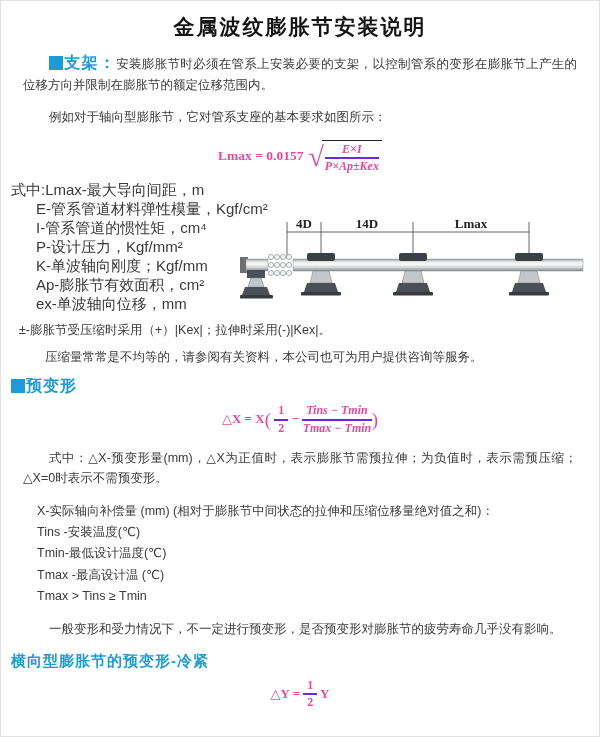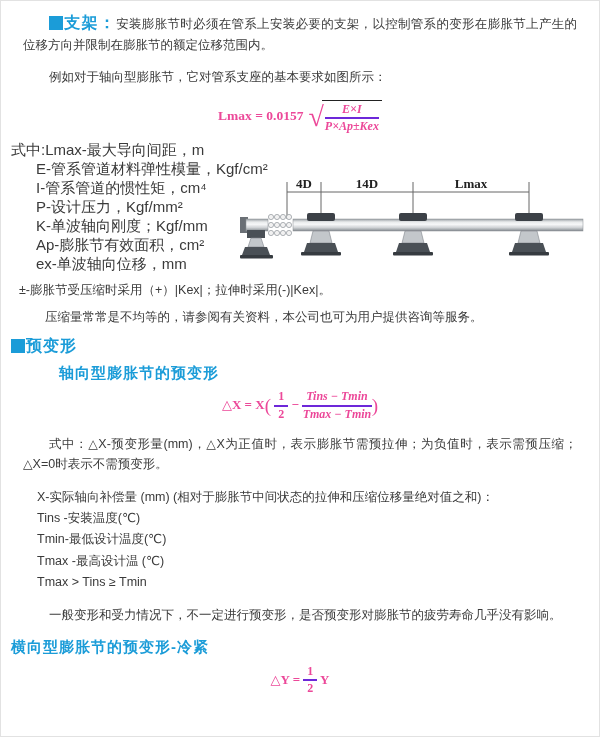--- a/index.html
+++ b/index.html
@@ -55,20 +55,21 @@
   .diagram { position:absolute; top:30px; right:0; }
   .dim-label { font-family:"Liberation Serif","DejaVu Serif",serif; font-weight:bold; font-size:13px; fill:#222; }
 
   .axial-items p { margin:0 0 0 26px; font-size:12.5px; line-height:21.3px; }
 </style>
 </head>
 <body>
 
 <div class="page">
 
+  <h1 class="title">金属波纹膨胀节安装说明</h1>
 
   <p class="para indent just"><span class="sq"></span><span class="h-blue">支架：</span><span>安装膨胀节时必须在管系上安装必要的支架，以控制管系的变形在膨胀节上产生的位移方向并限制在膨胀节的额定位移范围内。</span></p>
 
   <p class="para indent">例如对于轴向型膨胀节，它对管系支座的基本要求如图所示：</p>
 
   <div class="formula f1">
     <span>Lmax = 0.0157</span><span class="radical">√</span><span class="radicand"><span class="frac"><span class="num">E×I</span><span class="den">P×Ap±Kex</span></span></span>
   </div>
 
   <div class="defs-row">
@@ -151,21 +152,20 @@
       </g>
     </svg>
   </div>
 
   <p class="def-line">±-膨胀节受压缩时采用（+）|Kex|；拉伸时采用(-)|Kex|。</p>
   <p class="def-line indent">压缩量常常是不均等的，请参阅有关资料，本公司也可为用户提供咨询等服务。</p>
 
   <h2 class="sec-head"><span class="sq"></span><span>预变形</span></h2>
 
 
-  <h3 class="sub-head sub-axial">轴向型膨胀节的预变形</h3>
 
   <div class="formula f2">
     <span>△X = X</span><span class="paren">(</span>
     <span class="frac"><span class="num">1</span><span class="den">2</span></span>
     <span>−</span>
     <span class="frac tfrac"><span class="num">Tins − Tmin</span><span class="den">Tmax − Tmin</span></span><span class="paren">)</span>
   </div>
 
   <p class="para indent just">式中：△X-预变形量(mm)，△X为正值时，表示膨胀节需预拉伸；为负值时，表示需预压缩；△X=0时表示不需预变形。</p>
 

